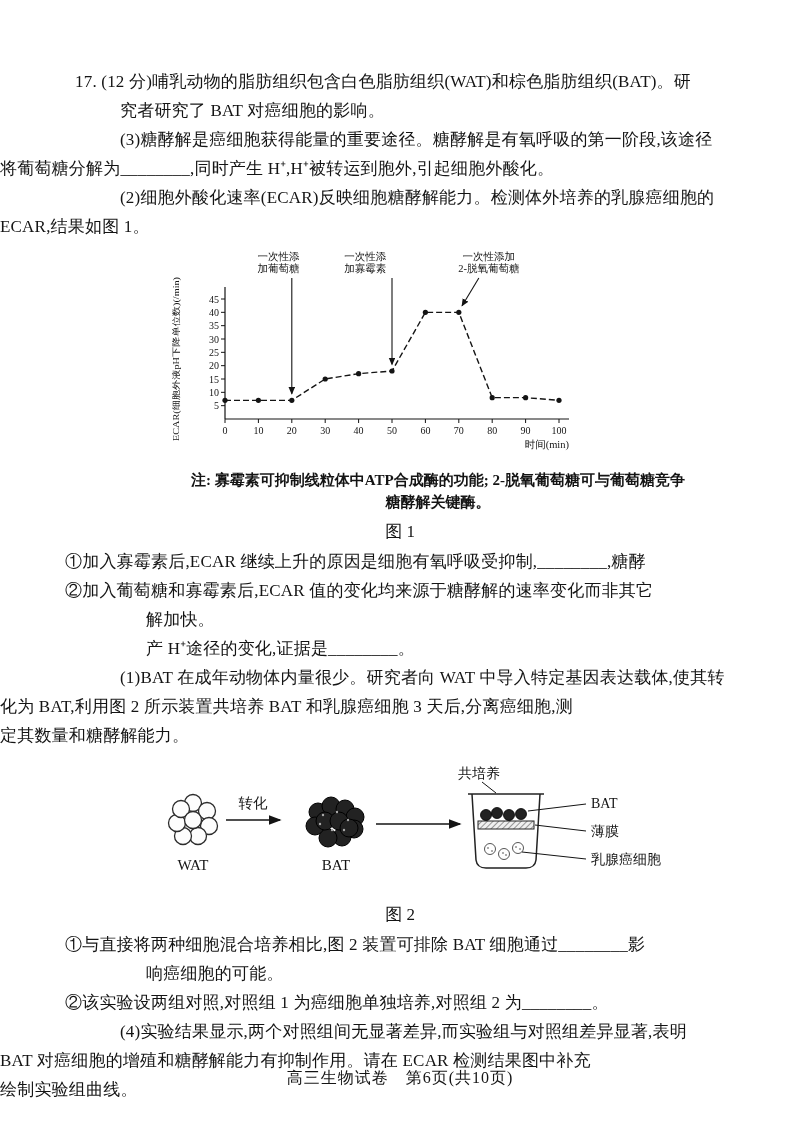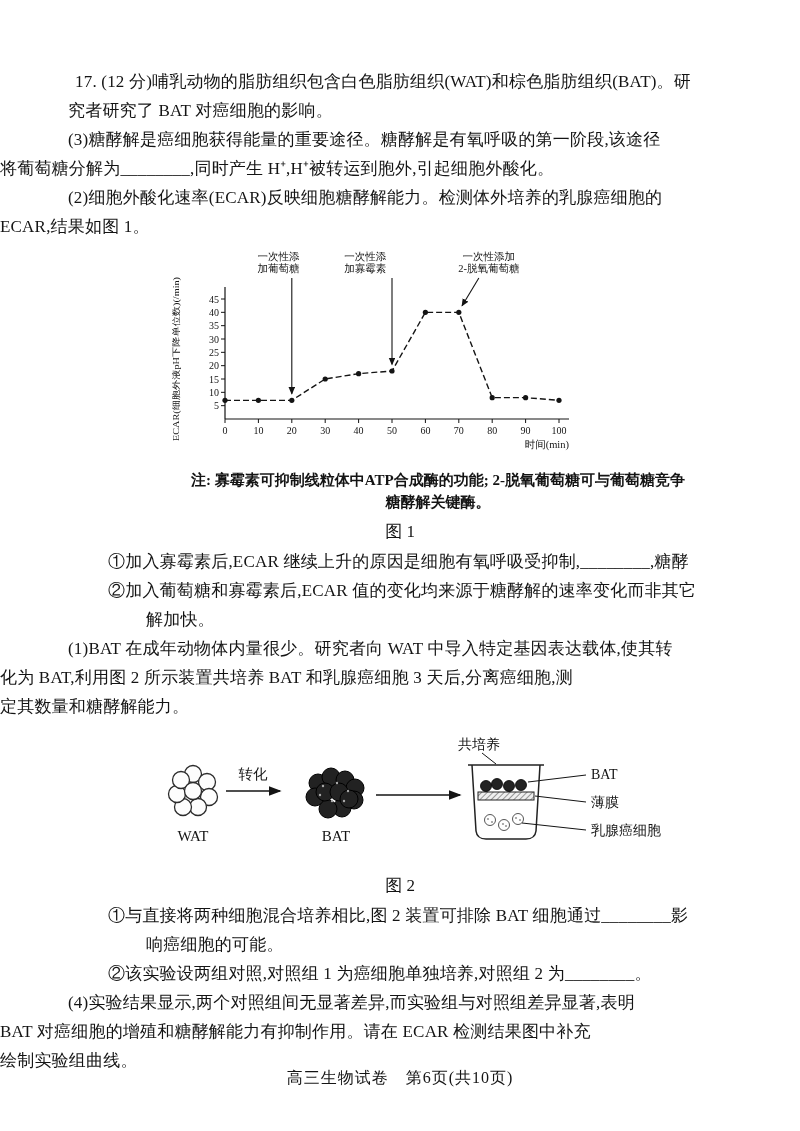--- a/index.html
+++ b/index.html
@@ -1,23 +1,23 @@
 <!DOCTYPE html>
 <html><head>
 <meta charset="utf-8">
 <style>
   * { margin:0; padding:0; box-sizing:border-box; }
   html,body { width:800px; background:#f3f3f1; }
   body { font-family:"Liberation Serif", serif; color:#141414; }
   .sheet { position:relative; width:800px; height:1131px; background:#ffffff; overflow:hidden; padding-top:67px; box-shadow:0 0 4px rgba(0,0,0,.25); }
   .line { font-size:17px; line-height:29px; white-space:nowrap; letter-spacing:.2px; }
   .ind-a { margin-left:75px; }
-  .ind-b { margin-left:68px; }
+  .ind-b { margin-left:120px; }
   .ind-c { }
-  .ind-d { margin-left:108px; }
+  .ind-d { margin-left:65px; }
   .ind-e { margin-left:146px; }
   .note-line { margin-left:76px; font-weight:bold; font-size:15px; line-height:22px; white-space:nowrap;text-align:center; }
   .note-block { margin-top:8px; }
   .caption { text-align:center; font-size:17px; line-height:30px; margin-top:4px; }
   .chart-wrap { margin:4px 0 0 165px; }
   .fig2-wrap { margin:10px 0 0 118px; }
   svg text { font-family:"Liberation Serif", serif; fill:#141414; }
   .footer { position:absolute; bottom:42px; left:0; width:100%; text-align:center; font-size:16px; letter-spacing:1px; }
 </style>
 </head>
@@ -110,20 +110,21 @@
   <div class="note-block">
     <div class="note-line">注: 寡霉素可抑制线粒体中ATP合成酶的功能; 2-脱氧葡萄糖可与葡萄糖竞争</div>
     <div class="note-line">糖酵解关键酶。</div>
   </div>
 
   <div class="caption">图 1</div>
 
   <div class="line ind-d">①加入寡霉素后,ECAR 继续上升的原因是细胞有氧呼吸受抑制,________,糖酵</div>
   <div class="line ind-d">②加入葡萄糖和寡霉素后,ECAR 值的变化均来源于糖酵解的速率变化而非其它</div>
   <div class="line ind-e">解加快。</div>
+  <div class="line ind-e">产 H⁺途径的变化,证据是________。</div>
   <div class="line ind-b">(1)BAT 在成年动物体内量很少。研究者向 WAT 中导入特定基因表达载体,使其转</div>
   <div class="line ind-c">化为 BAT,利用图 2 所示装置共培养 BAT 和乳腺癌细胞 3 天后,分离癌细胞,测</div>
   <div class="line ind-c">定其数量和糖酵解能力。</div>
 
   <div class="fig2-wrap">
     <svg width="620" height="132" viewBox="0 0 620 132">
       <defs>
         <marker id="fa" markerWidth="9" markerHeight="8" refX="7" refY="3" orient="auto">
             <path d="M0,0L8,3L0,6Z" fill="#141414"></path>
           </marker>

